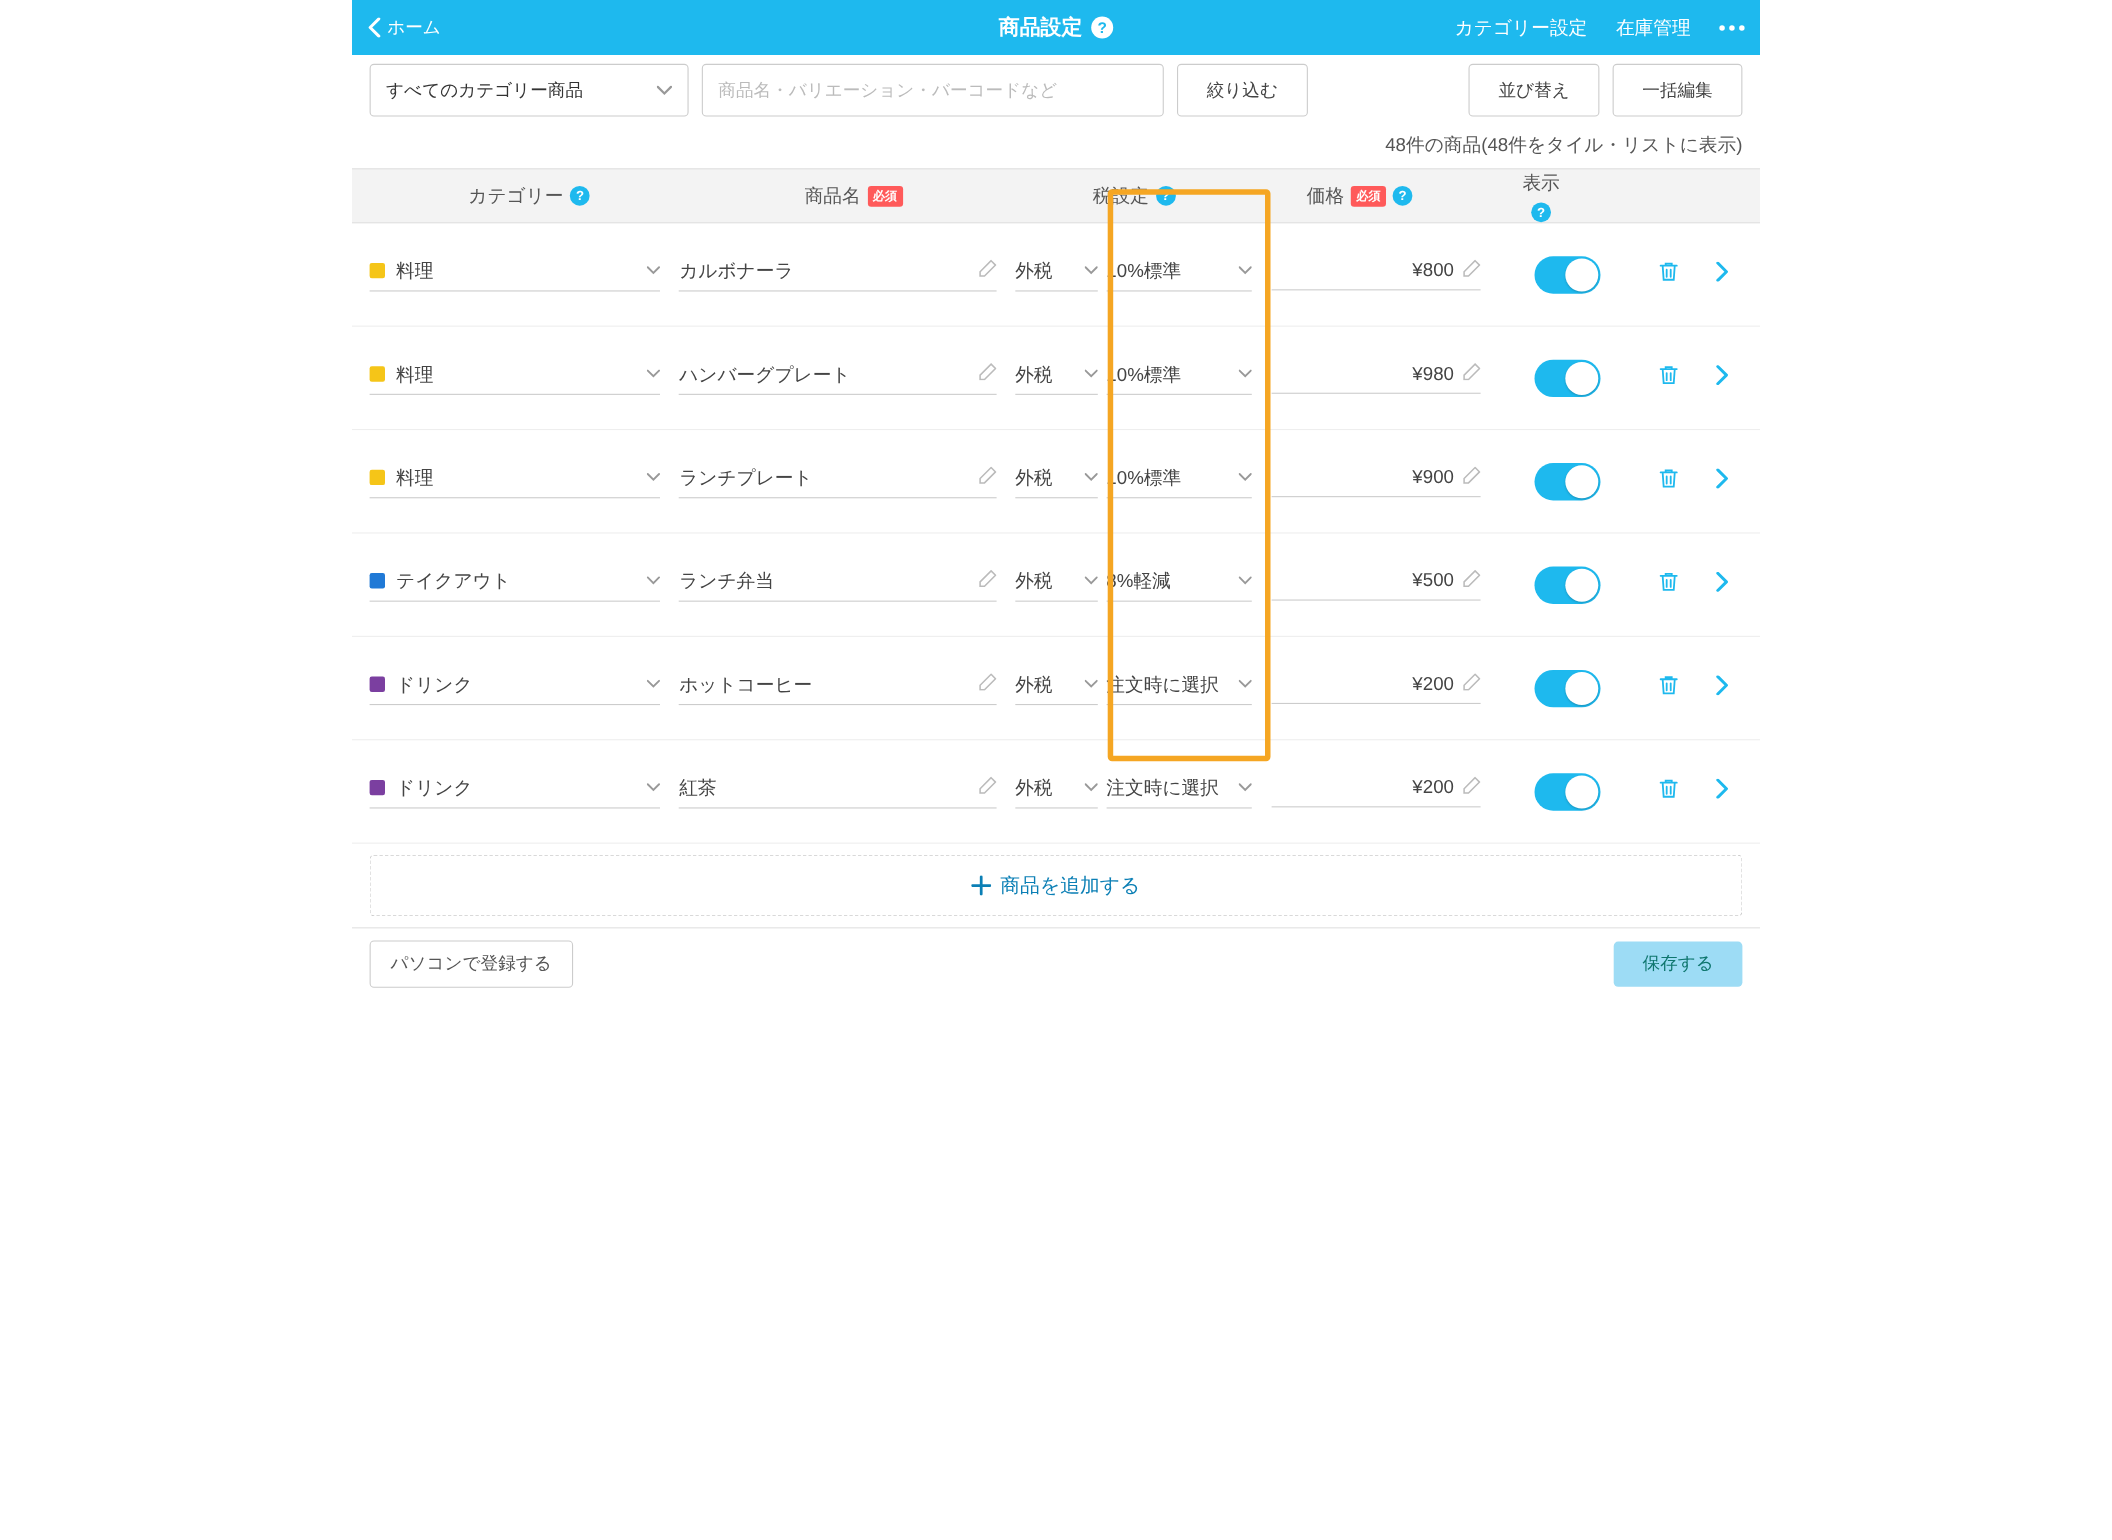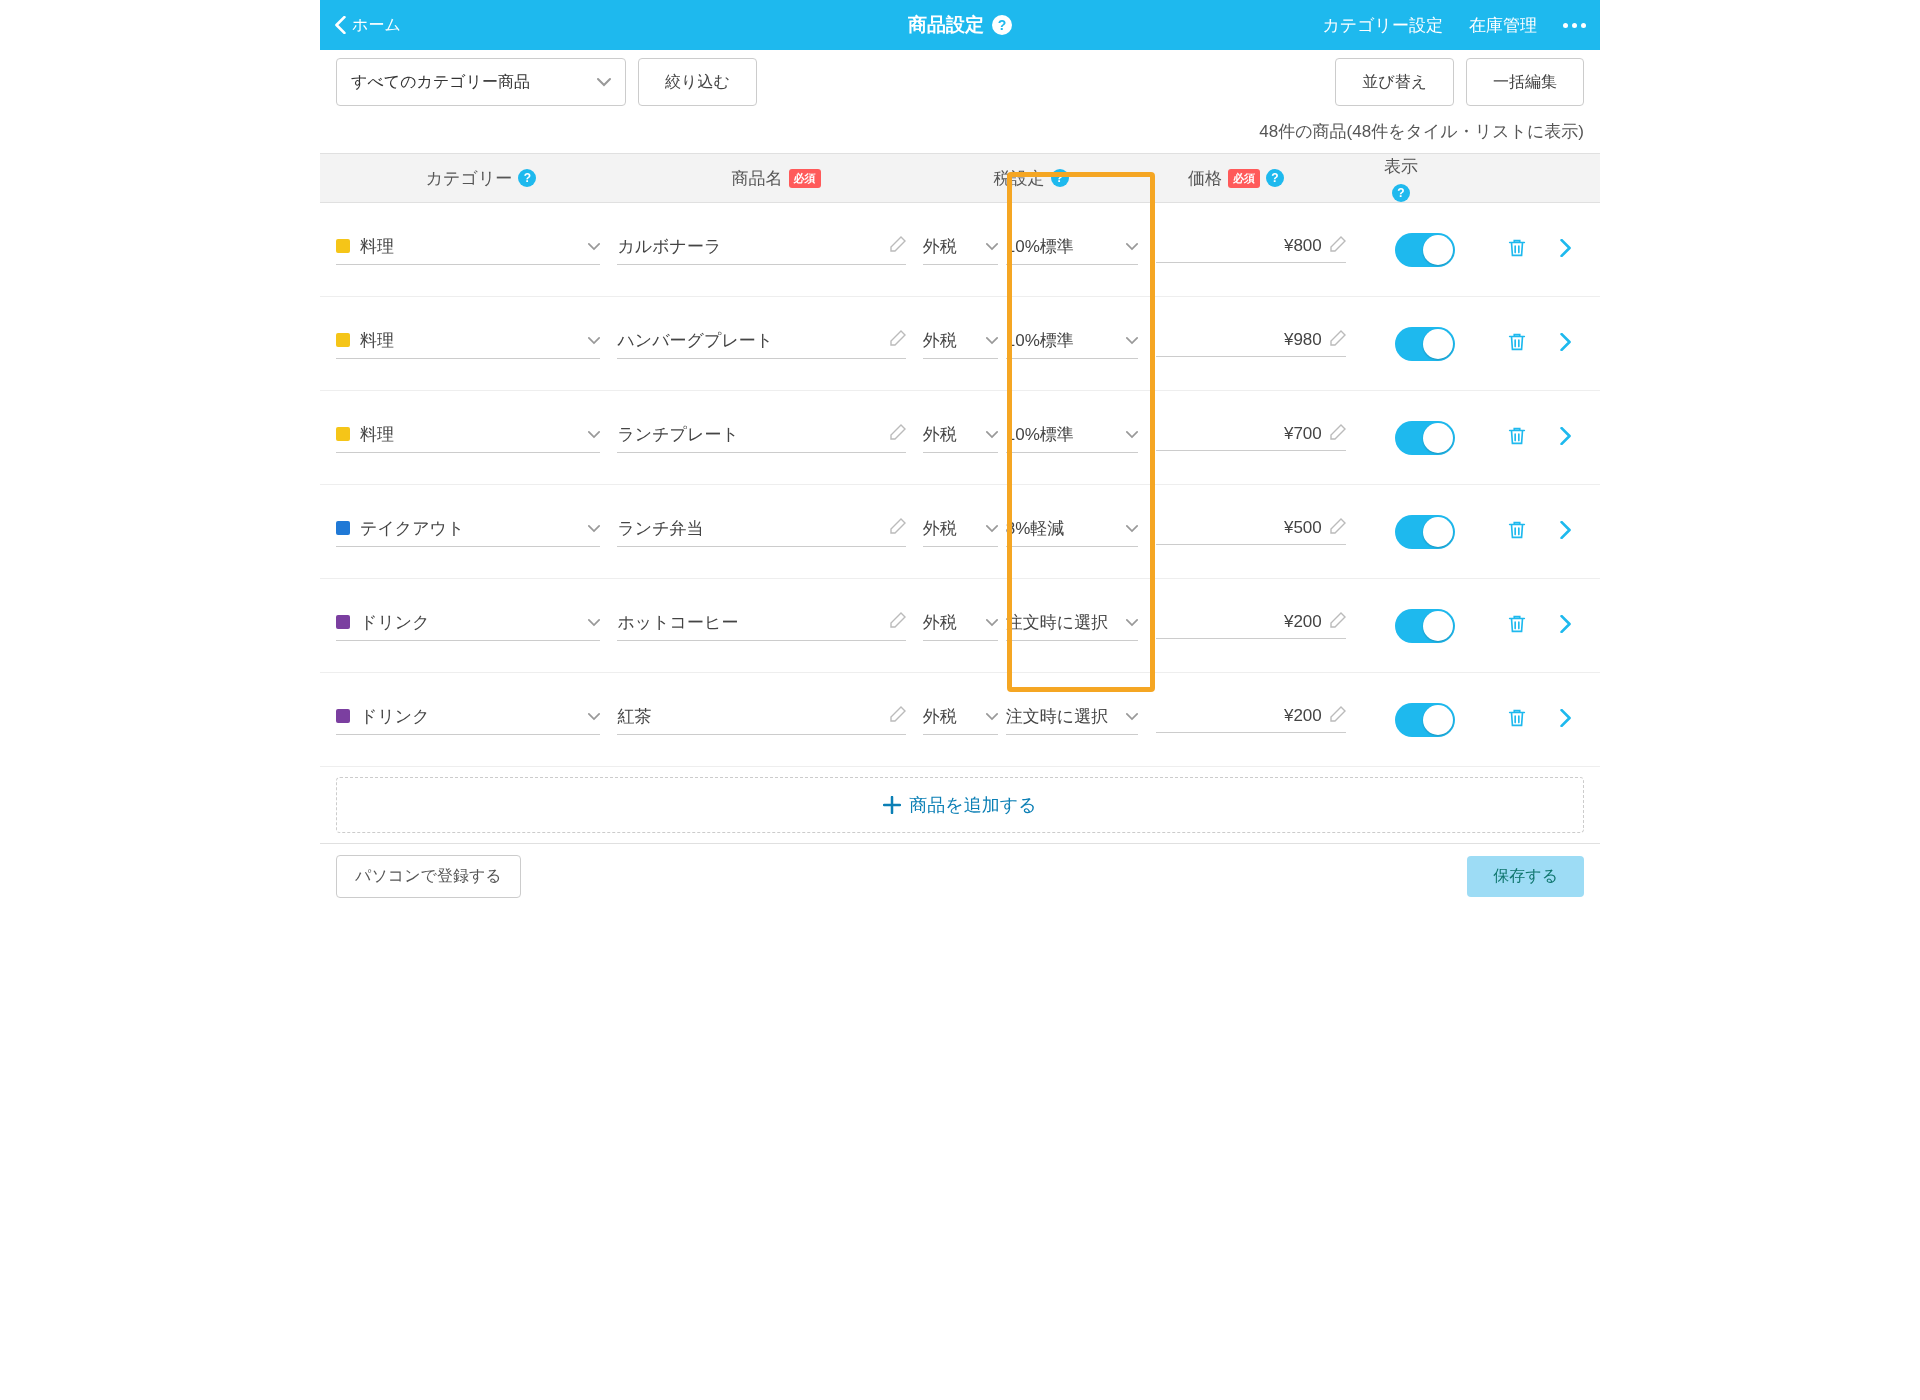--- a/index.html
+++ b/index.html
@@ -102,20 +102,23 @@
     </div>
   </div>
 
   <div class="filterrow">
     <div class="select-cat">
       <span>すべてのカテゴリー商品</span>
       <svg class="chev-down" width="14" height="10" viewBox="0 0 14 10">
           <path d="M1 2 L7 8 L13 2" stroke="#999" stroke-width="2" fill="none" stroke-linecap="round"></path>
         </svg>
     </div>
+    <div class="search-input">
+      <span style="color:#bbb;">商品名・バリエーション・バーコードなど</span>
+    </div>
     <div class="btn">
         <span>絞り込む</span>
       </div>
     <div class="spacer"></div>
     <div class="btn">
         <span>並び替え</span>
       </div>
     <div class="btn">
         <span>一括編集</span>
       </div>
@@ -312,21 +315,21 @@
       <div class="field">
         <span class="val">10%標準</span>
         <span class="chev"><svg width="12" height="9" viewBox="0 0 14 10">
                 <path d="M1 2 L7 8 L13 2" stroke="#999" stroke-width="2" fill="none" stroke-linecap="round"></path>
               </svg></span>
       </div>
     </div>
     <div style="width:18px"></div>
     <div class="cell cell-price">
       <div class="field">
-        <span class="price-val">¥700</span>
+        <span class="price-val">¥900</span>
         <span class="pencil" style="margin-left:8px;"><svg width="16" height="16" viewBox="0 0 16 16">
                 <path d="M11 1 l4 4 -10 10 H1 v-4 z" stroke="#bbb" stroke-width="1.4" fill="none"></path>
               </svg></span>
       </div>
     </div>
     <div style="width:18px"></div>
     <div class="cell cell-disp" style="align-items:center;">
       <div class="toggle">
             <div class="knob"></div>
           </div>

